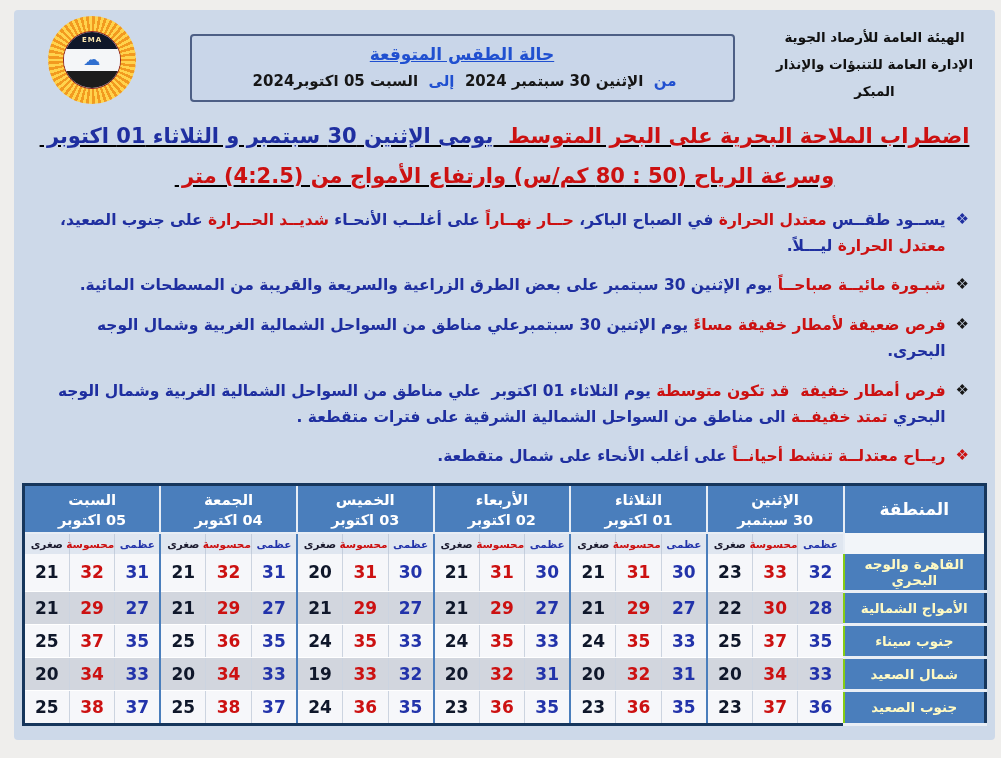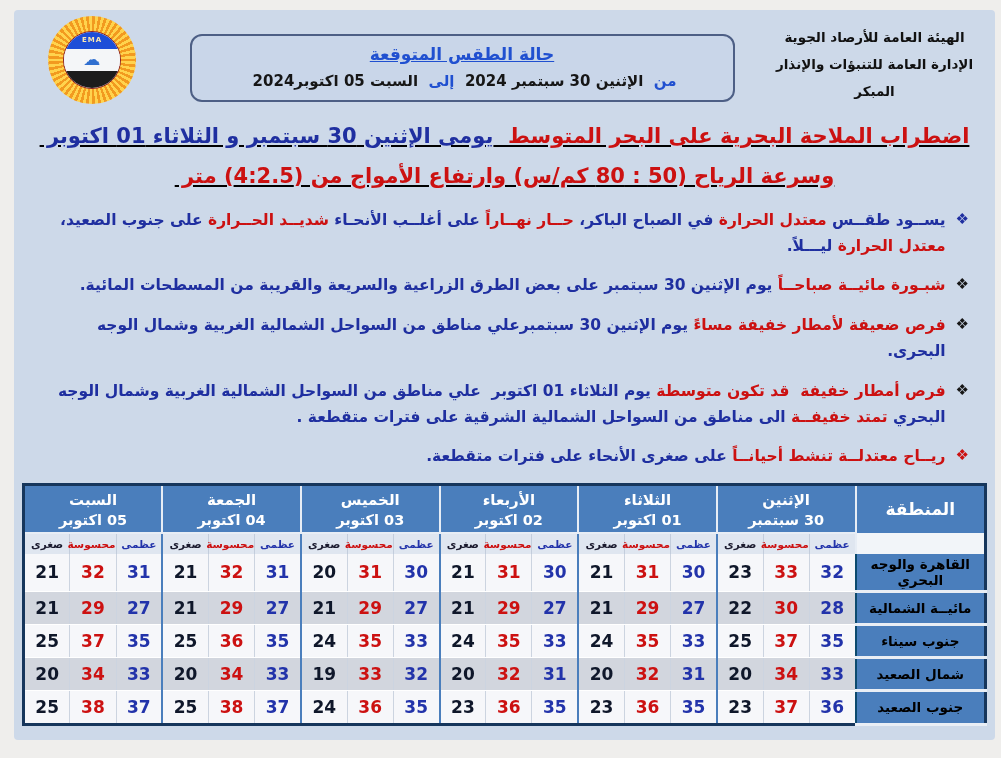--- a/index.html
+++ b/index.html
@@ -16,65 +16,65 @@
   }
   .panel{
     position:absolute; top:10px; left:14px; right:6px; bottom:18px;
     background:var(--panel); border-radius:4px; padding:4px 8px;
   }
   
   .header{display:flex; flex-direction:row; align-items:flex-start;}
   .agency{width:225px; text-align:center; font-size:13.5px; color:#111; line-height:2.0; margin-top:10px;}
   .title-box{
     width:545px; margin:20px auto 0 auto;
-    border:2px solid #4d5f85; border-radius:12px;
+    border:2px solid #4d5f85; border-radius:4px;
     background:#c9d6e9; text-align:center; padding:8px 6px 10px 6px;
   }
   .main-title{color:#2050d0; font-size:17px; text-decoration:underline; margin-bottom:8px;}
   .date-line{font-size:15px; color:var(--black); white-space:nowrap;}
   .seg{white-space:pre-wrap;}
   .seg.red{color:var(--red);} .seg.blue{color:#2050d0;} .seg.navy{color:var(--blue);} .seg.black{color:var(--black);}
   .logo-wrap{width:140px; display:flex; justify-content:center;}
   .logo{
     width:88px;height:88px;border-radius:50%;margin-top:2px;
     background:repeating-conic-gradient(#f29a1f 0deg 4deg,#ffd34d 4deg 8deg);
     display:flex;align-items:center;justify-content:center;
   }
   .emblem{width:58px;height:58px;border-radius:50%;overflow:hidden;border:1px solid #8a2020;background:#fff;}
-  .band-red{height:30%;background:#1d4ed8;color:#fde9b0;font-size:7px;text-align:center;line-height:16px;letter-spacing:1px;}
+  .band-red{height:30%;background:#0f172a;color:#fde9b0;font-size:7px;text-align:center;line-height:16px;letter-spacing:1px;}
   .band-white{height:40%;background:#f4f6f8;text-align:center;line-height:20px;font-size:17px;color:#2f6fd0;}
   .band-black{height:30%;background:#1c1c1c;}
   
   .warning{text-align:center; margin-top:12px; line-height:1.9;}
   .warning .wline{font-size:21px; text-decoration:underline;}
   
   .bullets{margin:10px 18px 0 18px;}
   .bullet{display:flex; margin-bottom:13px; font-size:15.5px; line-height:1.7;}
   .marker{margin-left:10px; font-size:15px; flex:0 0 auto;}
   .bullet-text{flex:1;}
   
   .table-title{
     color:var(--red); font-size:16px; text-decoration:underline;
     text-align:right; margin:4px 6px 6px 0;
   }
   
   table{width:100%; border-collapse:collapse; table-layout:fixed; background:#f6f7fa;
         border:3px solid var(--navy-line);}
   th,td{font-weight:bold;}
-  th.region-head{width:130px;background:var(--steel);color:#fff;font-size:17px;
+  th.region-head{width:142px;background:var(--steel);color:#fff;font-size:17px;
         border-left:2px solid #e7edf5;}
   th.day{background:var(--steel);color:#fff;padding:5px 0 4px 0;
         border-left:2px solid #e7edf5;border-bottom:2px solid #e7edf5;margin-top:36px;}
   .day-name{font-size:15px;} .day-date{font-size:14.5px;margin-top:3px;}
   th.blank{background:#f2f5f9;border-left:2px solid #e7edf5;}
   th.sub{background:#dfe6f0;font-size:10.5px;padding:4px 0;border-left:1px solid #c3cddc;}
   th.sub.s0{color:#2233aa;} th.sub.s1{color:var(--red);margin-top:45px;} th.sub.s2{color:#1a1a2e;}
   th.sub.gend{border-left:2px solid var(--steel);}
-  tbody th.region{background:var(--steel);color:#000000;font-size:13.5px;
-        border-bottom:3px solid #e9eef5;border-left:2px solid #0c4a6e;padding:2px 10px;}
+  tbody th.region{background:var(--steel);color:#fef9c3;font-size:13.5px;
+        border-bottom:3px solid #e9eef5;border-left:2px solid #84cc16;padding:2px 10px;}
   td.val{text-align:center;font-size:17px;padding:6px 0;border-left:1px solid #ccd4e0;
         border-bottom:1px solid #fff;}
   td.val.gend{border-left:2px solid var(--steel);}
   td.v0{color:#2233aa;} td.v1{color:var(--red);} td.v2{color:#0f172a;}
   tr.even td{background:#f6f7fa;} tr.odd td{background:#d2d6de;}
 </style>
 </head>
 <body>
 
 <div class="panel">
@@ -116,21 +116,21 @@
       <div class="bullet">
         <span class="marker" style="color: rgb(22, 22, 22);">❖</span>
         <span class="bullet-text"><span class="seg red">فرص ضعيفة لأمطار خفيفة مساءً </span><span class="seg navy">يوم الإثنين 30 سبتمبرعلي مناطق من السواحل الشمالية الغربية وشمال الوجه البحرى. </span></span>
       </div>
       <div class="bullet">
         <span class="marker" style="color: rgb(22, 22, 22);">❖</span>
         <span class="bullet-text"><span class="seg red">فرص أمطار خفيفة  قد تكون متوسطة </span><span class="seg navy">يوم الثلاثاء 01 اكتوبر  علي مناطق من السواحل الشمالية الغربية وشمال الوجه البحري </span><span class="seg red">تمتد خفيفــة </span><span class="seg navy">الى مناطق من السواحل الشمالية الشرقية على فترات متقطعة . </span></span>
       </div>
       <div class="bullet">
         <span class="marker" style="color: rgb(204, 17, 17);">❖</span>
-        <span class="bullet-text"><span class="seg red">ريــاح معتدلــة تنشط أحيانــاً </span><span class="seg navy">على صغرى الأنحاء على فترات متقطعة. </span></span>
+        <span class="bullet-text"><span class="seg red">ريــاح معتدلــة تنشط أحيانــاً </span><span class="seg navy">على أغلب الأنحاء على شمال متقطعة. </span></span>
       </div>
     </div>
 
 
   <table>
     <thead>
       <tr>
         <th class="region-head" rowspan="1">المنطقة</th>
       <th class="day" colspan="3">
             <div class="day-name">الإثنين</div>
@@ -195,21 +195,21 @@
           <td class="val v1">31</td>
           <td class="val v2 gend">20</td>
           <td class="val v0">31</td>
           <td class="val v1">32</td>
           <td class="val v2 gend">21</td>
           <td class="val v0">31</td>
           <td class="val v1">32</td>
           <td class="val v2 gend">21</td>
         </tr>
         <tr class="odd">
-          <th class="region">مائيــة الشمالية</th>
+          <th class="region">الأمواج الشمالية</th>
           <td class="val v0">28</td>
           <td class="val v1">30</td>
           <td class="val v2 gend">22</td>
           <td class="val v0">27</td>
           <td class="val v1">29</td>
           <td class="val v2 gend">21</td>
           <td class="val v0">27</td>
           <td class="val v1">29</td>
           <td class="val v2 gend">21</td>
           <td class="val v0">27</td>

